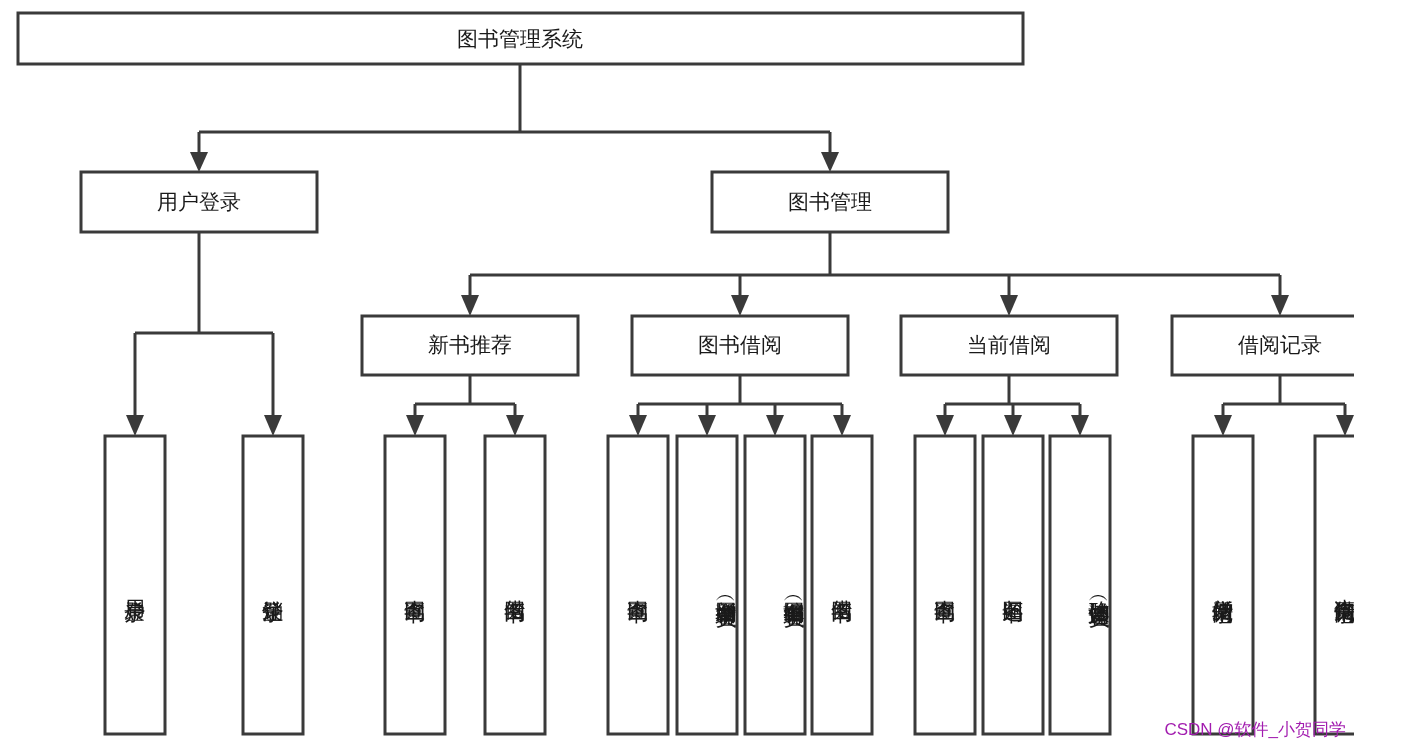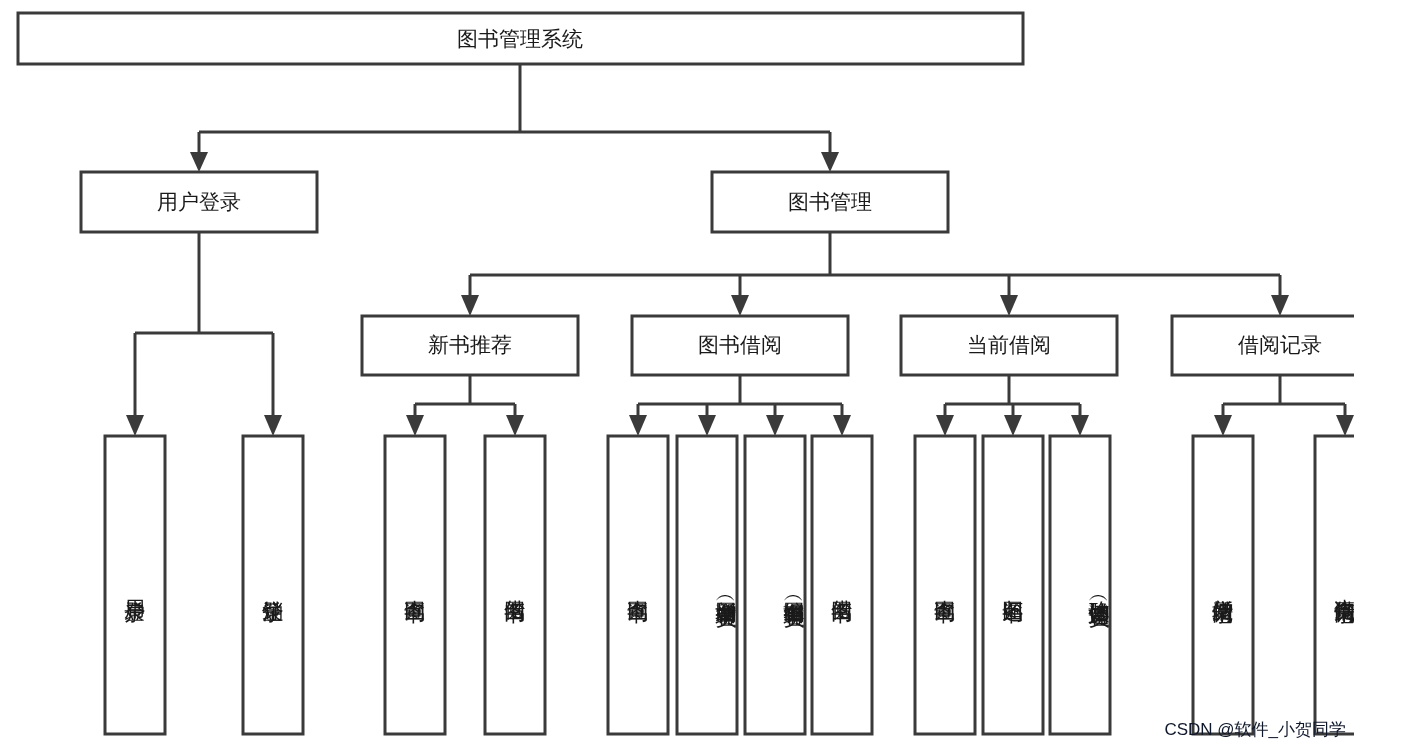--- a/index.html
+++ b/index.html
@@ -63,21 +63,21 @@
     text-align: center;
     white-space: nowrap;
     pointer-events: none;
   }
   .watermark {
     position: absolute;
     right: 8px;
     bottom: 6px;
     font-family: "Liberation Sans", "DejaVu Sans", sans-serif;
     font-size: 17px;
-    color: #0f172a;
+    color: #a21caf;
     white-space: nowrap;
     user-select: none;
   }
 </style>
 </head>
 <body>
 
 <div id="diagram-root">
 
   <svg class="diagram-canvas" viewBox="0 0 1405 747" xmlns="http://www.w3.org/2000/svg">

